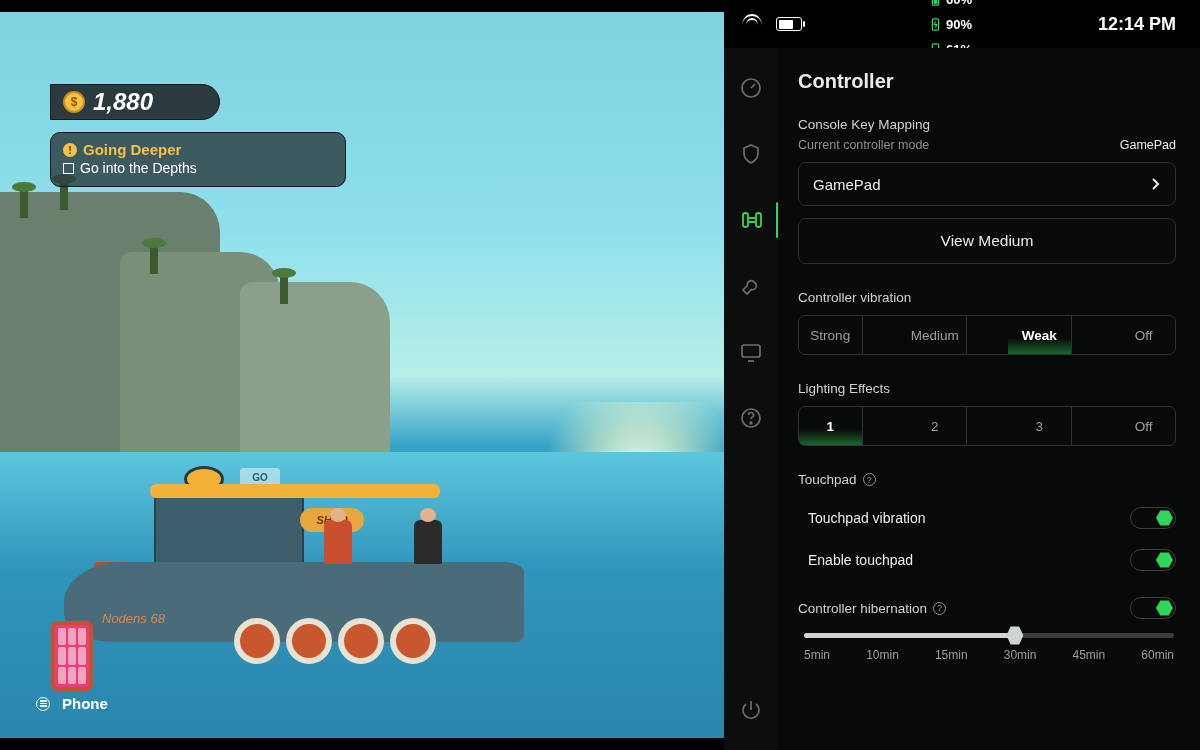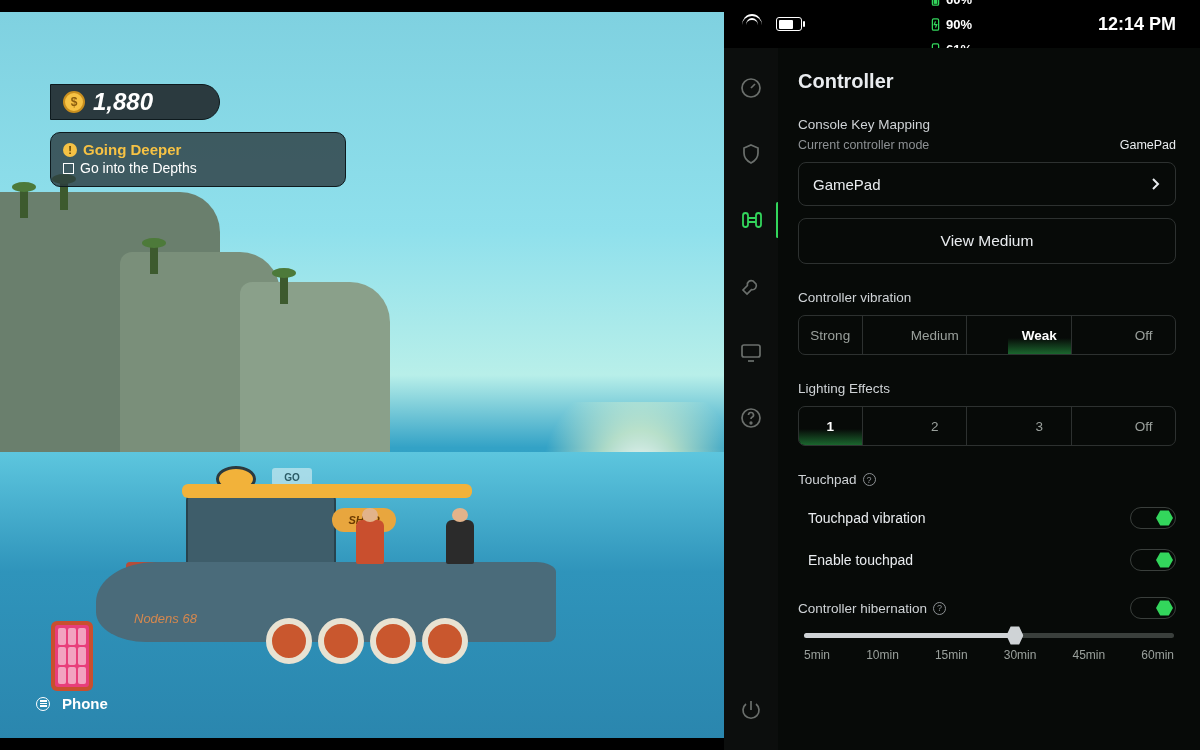--- a/index.html
+++ b/index.html
@@ -29,21 +29,21 @@
     display:flex; align-items:center; gap:8px; padding:0 12px; color:#fff; font-weight:900; font-size:24px; font-style:italic; }
   .coin-ic { width:22px; height:22px; border-radius:50%; background:#f6c244; border:2px solid #c98f1f; display:flex; align-items:center; justify-content:center; color:#8a5c0e; font-size:12px; font-weight:900; font-style:normal;}
   .hud-quest { position:absolute; left:50px; top:120px; width:296px;
     background:#2b3a3fcc; border:1px solid #0e1a1e; border-radius:10px; padding:8px 12px 10px; color:#fff; font-size:15px; }
   .qtitle { color:#f6c244; font-weight:700; display:flex; align-items:center; gap:6px; }
   .bang { width:14px; height:14px; border-radius:50%; background:#f6c244; color:#5a3d00; font-size:11px; font-weight:900; display:flex; align-items:center; justify-content:center; }
   .qitem { display:flex; align-items:center; gap:6px; font-size:14px; margin-top:2px; }
   .cb { width:11px; height:11px; border:1.5px solid #fff; }
 
   
-  .boat { position:absolute; left:96px; top:440px; width:480px; height:230px; }
+  .boat { position:absolute; left:64px; top:440px; width:480px; height:230px; }
   .hull { position:absolute; bottom:40px; left:0; width:460px; height:80px;
     background:#4a6b7a; border-radius:60px 20px 8px 50px / 40px 10px 8px 30px; }
   .hull-top { position:absolute; bottom:100px; left:30px; width:400px; height:20px; background:#b54d3a; border-radius:4px; }
   .cabin { position:absolute; bottom:118px; left:90px; width:150px; height:70px; background:#3e5d6a; border:2px solid #28424d; border-radius:6px 6px 0 0; }
   .cabin::after{content:"";position:absolute;left:-6px;top:-12px;width:290px;height:14px;background:#f2b23a;border-radius:6px;}
   .spot { position:absolute; bottom:190px; left:120px; width:40px; height:26px; background:#f2b23a; border-radius:50%; border:3px solid #2b3a3f; }
   .buoys { position:absolute; bottom:18px; left:170px; display:flex; gap:6px; }
   .buoy { width:46px; height:46px; border-radius:50%; background:#c9572e; border:6px solid #e8e2d2; }
   .boatname { position:absolute; bottom:56px; left:38px; color:#d6884e; font-style:italic; font-weight:400; font-size:13px; }
   .person { position:absolute; bottom:118px; width:28px; height:44px; background:#2b2b2b; border-radius:6px 6px 2px 2px; }

